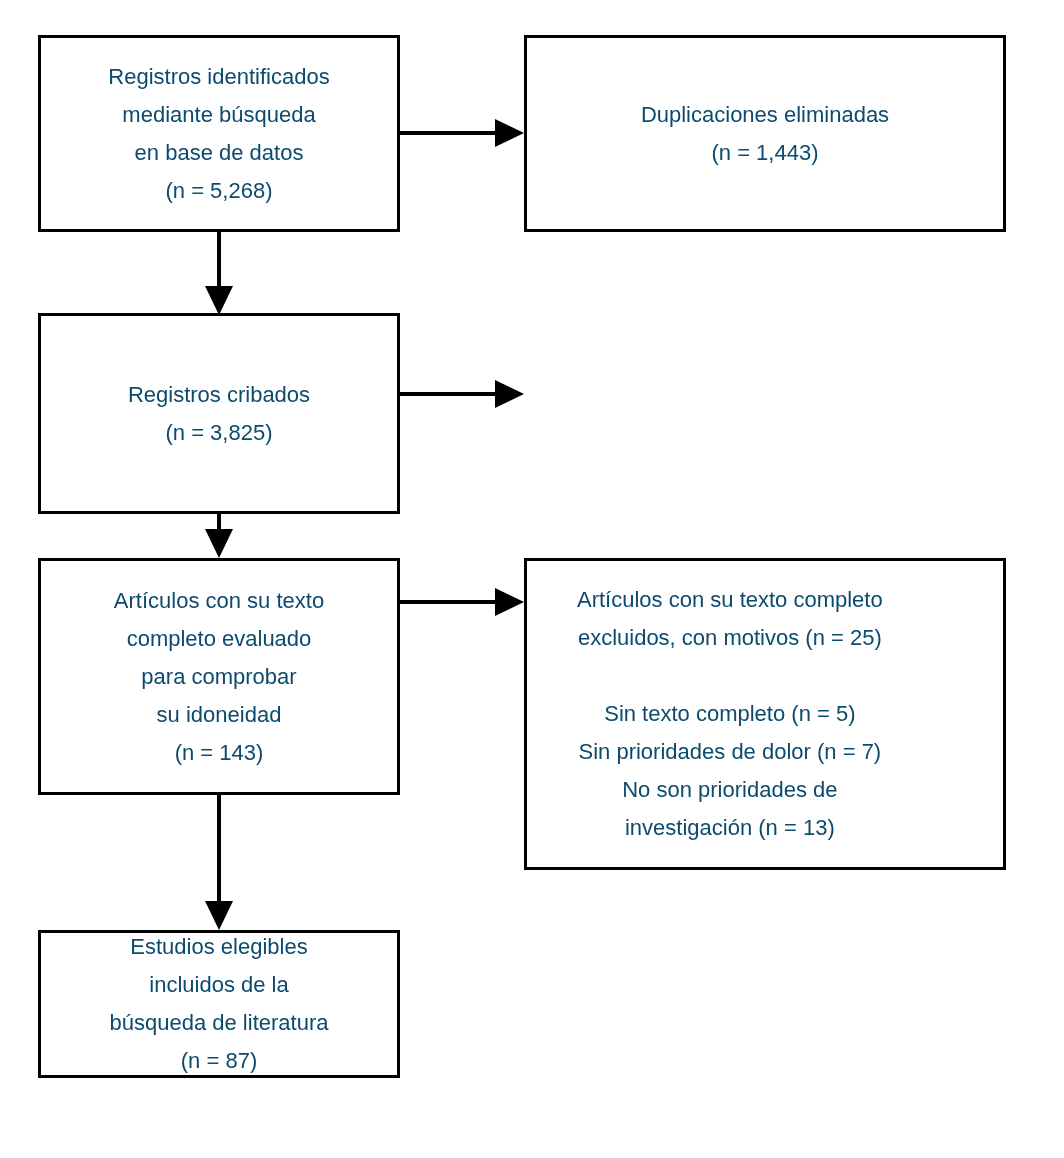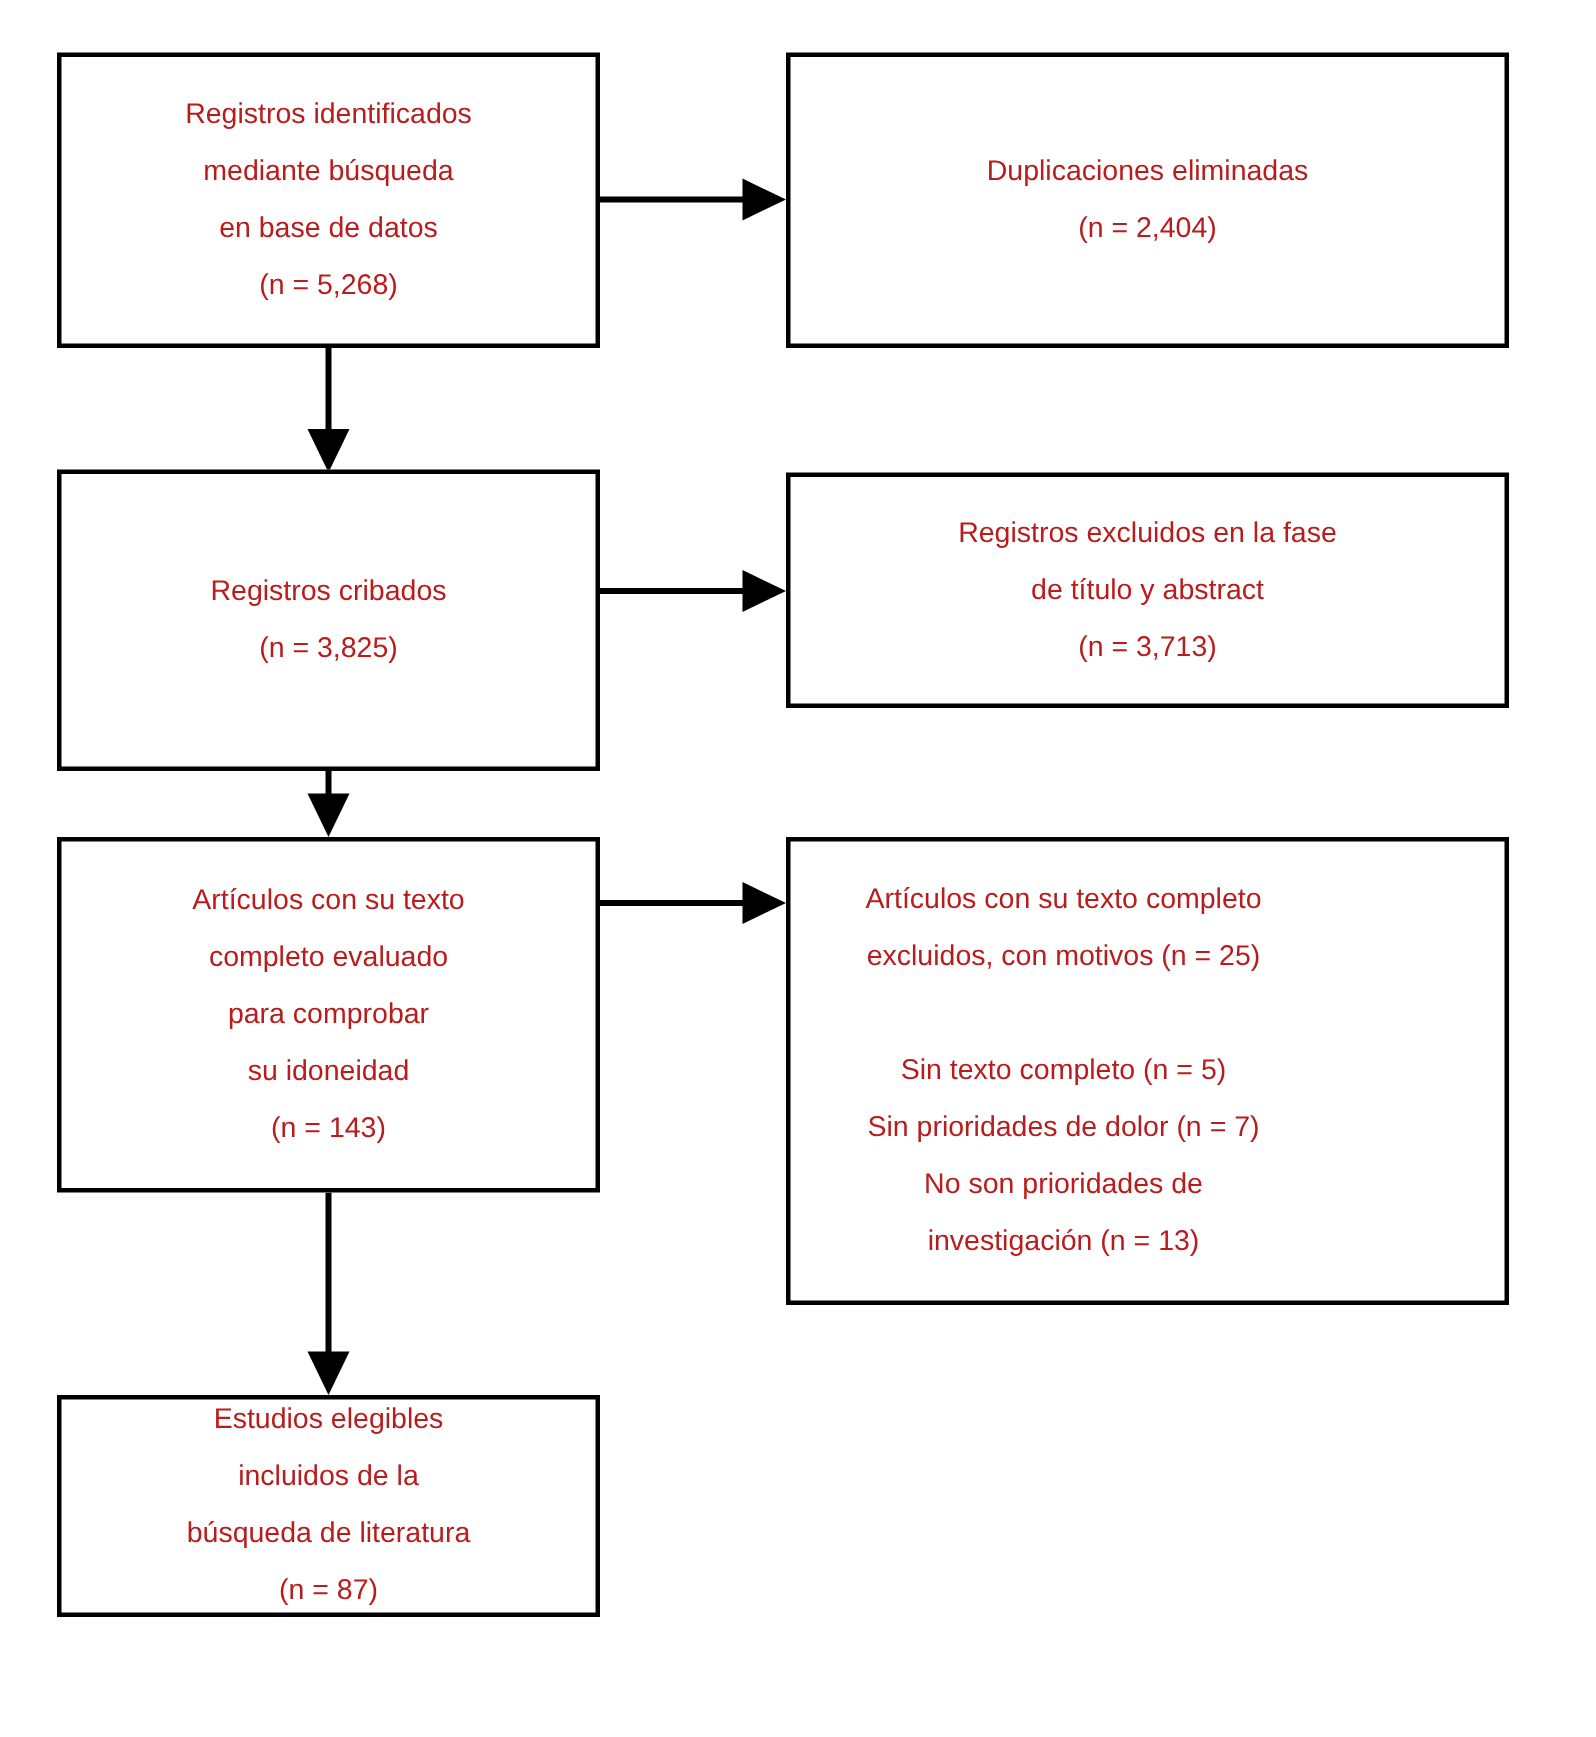--- a/index.html
+++ b/index.html
@@ -22,23 +22,23 @@
     position: absolute;
     background: #ffffff;
     border: 3px solid #000000;
     display: flex;
     align-items: center;
     justify-content: center;
   }
   .col-left  { left: 38px;  width: 362px; }
   .col-right { left: 524px; width: 482px; }
   .box-text {
-    font-size: 19px;
+    font-size: 22px;
     line-height: 38px;
-    color: #b91c1c;
+    color: #0c4a6e;
     text-align: center;
     white-space: pre-line;
   }
   .align-left { justify-content: flex-start; padding-left: 19px; padding-right: 8px; }
   .align-left .box-text { text-align: center; margin-left: 31px; }
   .arrow-line { stroke: #000000; stroke-width: 4; }
   .arrow-head { fill: #000000; }
 </style>
 </head>
 <body>
@@ -74,33 +74,28 @@
 
   <div class="box col-left" style="top:35px;height:197px">
     <div class="box-text">Registros identificados
 mediante búsqueda
 en base de datos
 (n = 5,268)</div>
   </div>
 
   <div class="box col-right" style="top:35px;height:197px">
     <div class="box-text">Duplicaciones eliminadas
-(n = 2,404)</div>
+(n = 1,443)</div>
   </div>
 
   <div class="box col-left" style="top:313px;height:201px">
     <div class="box-text">Registros cribados
 (n = 3,825)</div>
   </div>
 
-  <div class="box col-right" style="top:315px;height:157px">
-    <div class="box-text">Registros excluidos en la fase
-de título y abstract
-(n = 3,713)</div>
-  </div>
 
   <div class="box col-left" style="top:558px;height:237px">
     <div class="box-text">Artículos con su texto
 completo evaluado
 para comprobar
 su idoneidad
 (n = 143)</div>
   </div>
 
   <div class="box col-right align-left" style="top:558px;height:312px">

